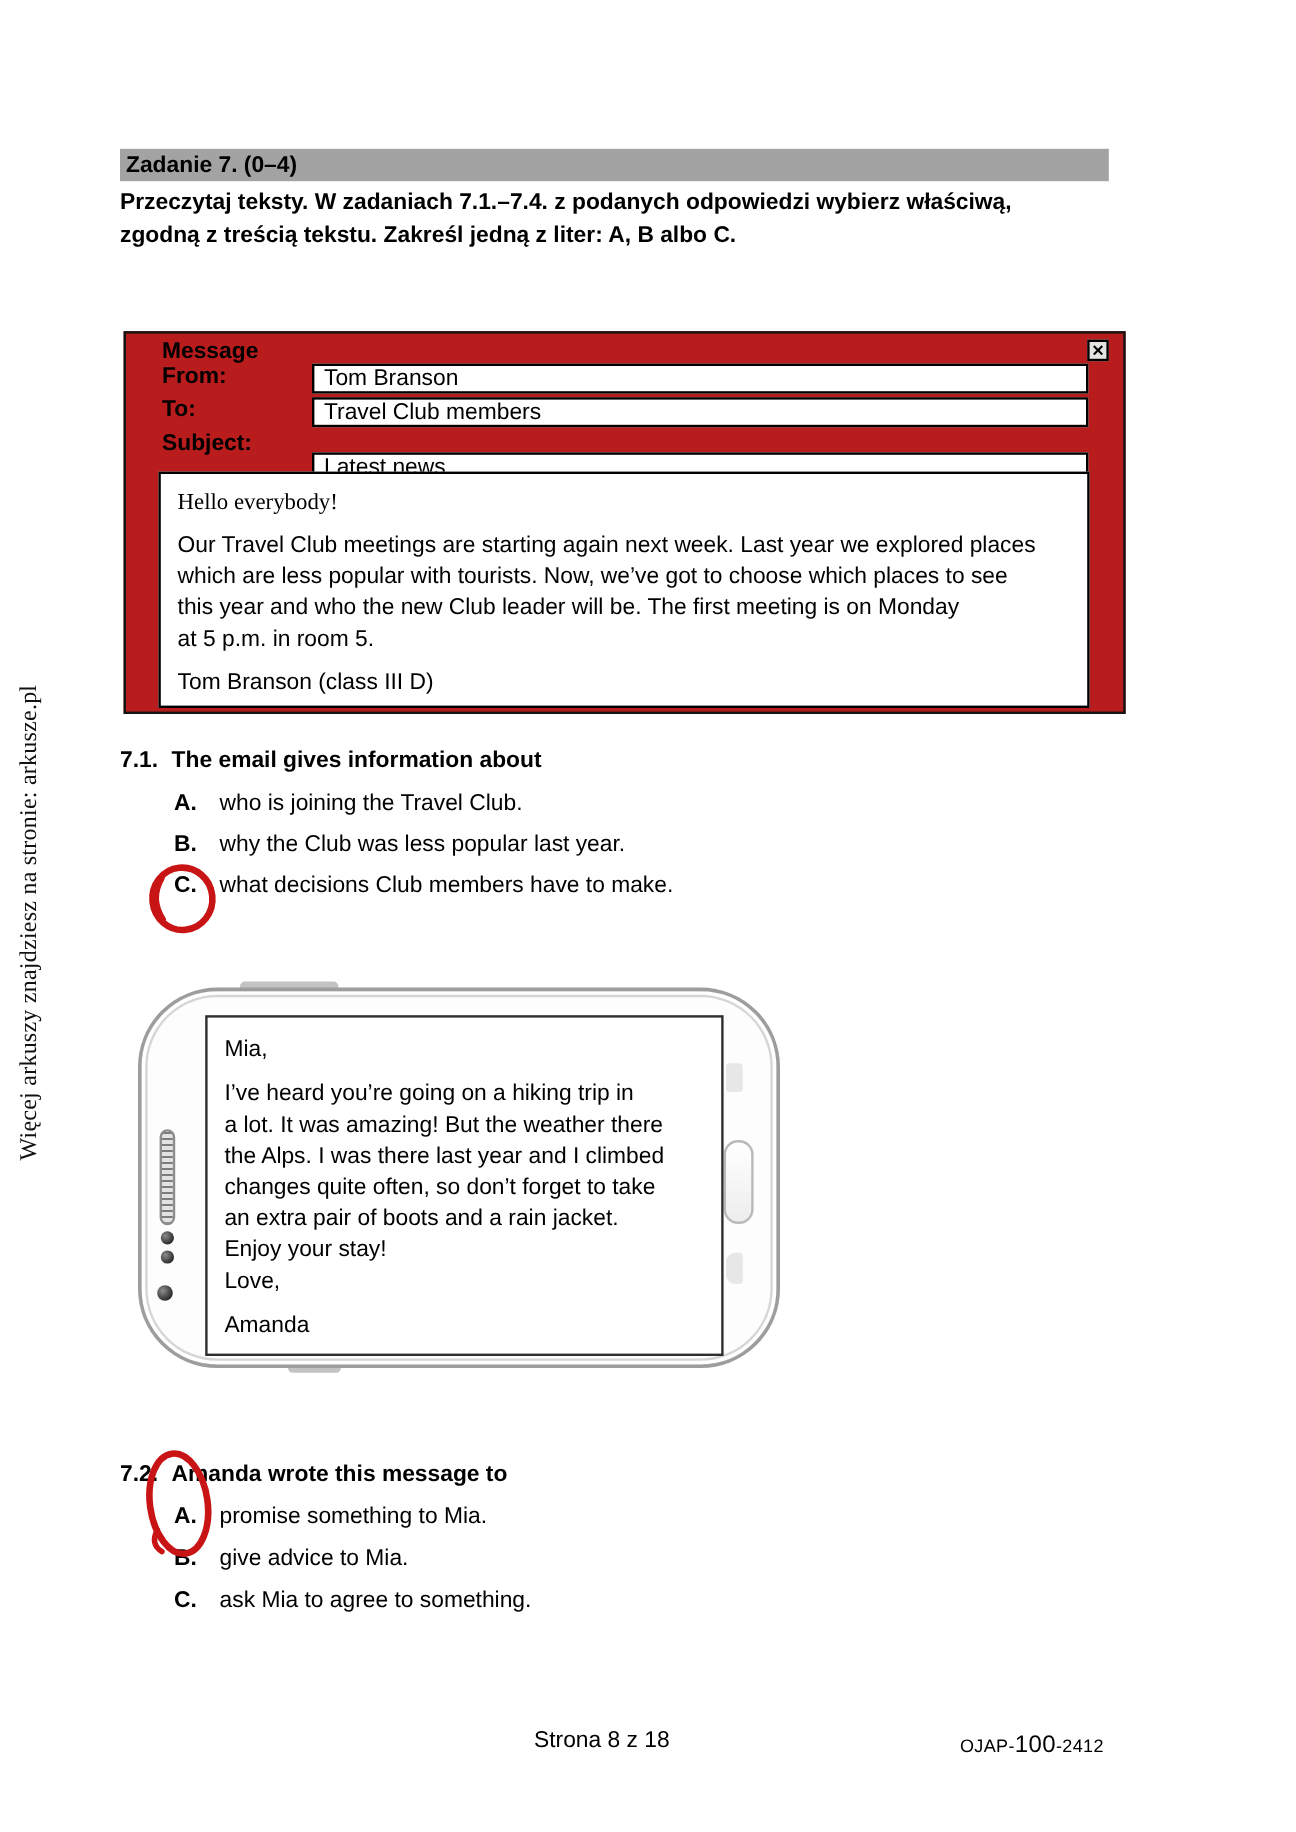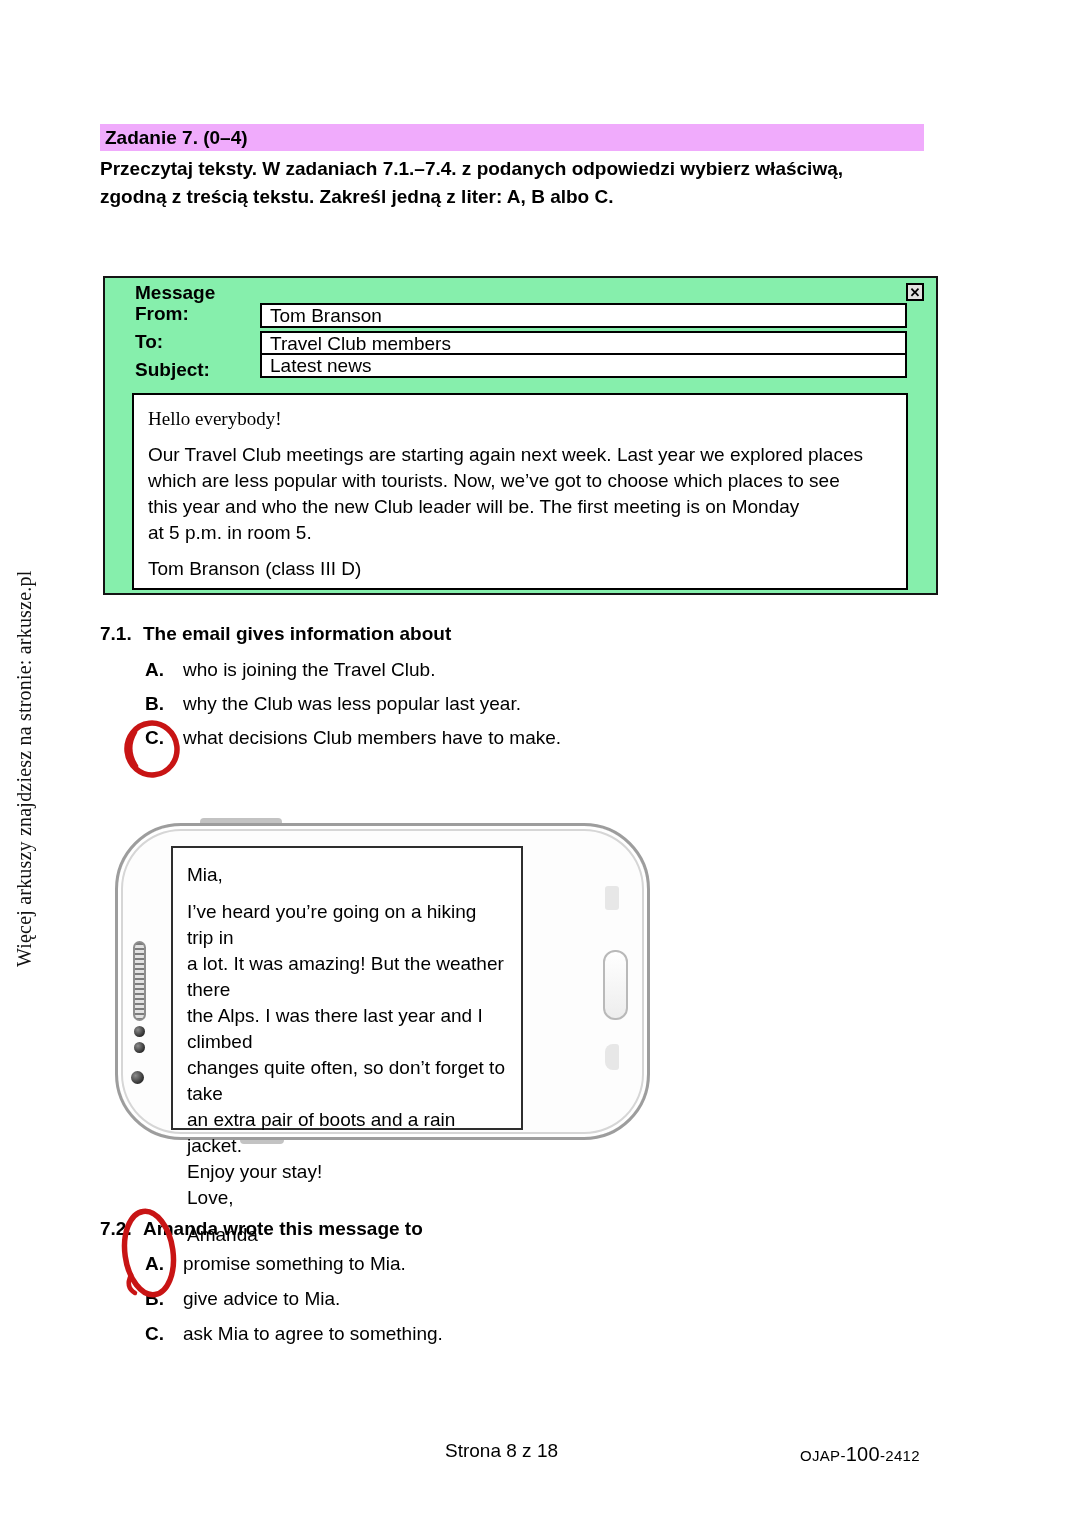--- a/index.html
+++ b/index.html
@@ -11,28 +11,28 @@
   
   .watermark{
     position:absolute;left:13px;top:545px;height:448px;width:30px;
     writing-mode:vertical-rl;transform:rotate(180deg);
     font-family:"Liberation Serif", serif;font-size:20px;color:#111;
     white-space:nowrap;text-align:center;letter-spacing:.2px;
   }
   
   .task-header{
     position:absolute;left:100px;top:124px;width:819px;height:27px;
-    background:#f0abfc;font-weight:bold;line-height:27px;padding-left:5px;
+    background:#a3a3a3;font-weight:bold;line-height:27px;padding-left:5px;
   }
   .instructions{position:absolute;left:100px;top:155px;width:840px;font-weight:bold;line-height:28px;}
 
   
   .email-window{
     position:absolute;left:103px;top:276px;width:835px;height:319px;
-    background:#86efac;border:2px solid #141414;box-sizing:border-box;
+    background:#b91c1c;border:2px solid #141414;box-sizing:border-box;
   }
   .email-title{position:absolute;left:30px;top:4px;font-weight:bold;}
   .email-close{
     position:absolute;right:12px;top:5px;width:18px;height:18px;box-sizing:border-box;
     border:2px solid #000;display:flex;align-items:center;justify-content:center;
     font-weight:bold;font-size:13px;line-height:1;background:#e3e3e1;
   }
   .email-field-label{position:absolute;left:30px;font-weight:bold;}
   .email-field-box{
     position:absolute;left:155px;width:647px;height:25px;box-sizing:border-box;
@@ -56,21 +56,21 @@
   .pen-svg{position:absolute;pointer-events:none;}
 
   
   .phone-edge-btn{position:absolute;background:#c3c3c3;border-radius:4px;}
   .phone{
     position:absolute;left:115px;top:823px;width:535px;height:317px;box-sizing:border-box;
     background:#fdfdfd;border:3px solid #9d9d9d;border-radius:66px;
     box-shadow:inset 0 0 0 3px #ffffff, inset 0 0 0 5px #d6d6d6;
   }
   .phone-screen{
-    position:absolute;left:53px;top:20px;width:352px;height:284px;box-sizing:border-box;
+    position:absolute;left:53px;top:20px;width:432px;height:284px;box-sizing:border-box;
     background:#fff;border:2px solid #2e2e2e;padding:14px 14px;line-height:26px;
   }
   .phone-screen .para{margin:11px 0 0 0;}
   .phone-screen .first{margin:0;}
   .speaker{
     position:absolute;left:15px;top:115px;width:13px;height:80px;box-sizing:border-box;
     border:2px solid #8d8d8d;border-radius:7px;
     background:repeating-linear-gradient(180deg,#7c7c7c 0 2px,#e2e2e2 2px 5px);
   }
   .cam-dot{position:absolute;border-radius:50%;background:radial-gradient(circle at 35% 35%, #8d8d8d 0%, #2d2d2d 70%);}
@@ -102,21 +102,21 @@
     <div class="email-title">Message</div>
     <div class="email-close">✕</div>
 
     <div class="email-field-label" style="top:25px;">From:</div>
     <div class="email-field-box" style="top:25px;">Tom Branson</div>
 
     <div class="email-field-label" style="top:53px;">To:</div>
     <div class="email-field-box" style="top:53px;">Travel Club members</div>
 
     <div class="email-field-label" style="top:81px;">Subject:</div>
-    <div class="email-field-box" style="top:75px;">Latest news</div>
+    <div class="email-field-box" style="top:99px;">Latest news</div>
 
     <div class="email-body">
       <div class="para first">Hello everybody!</div>
       <div class="para">
         <div>Our Travel Club meetings are starting again next week. Last year we explored places</div>
         <div>which are less popular with tourists. Now, we’ve got to choose which places to see</div>
         <div>this year and who the new Club leader will be. The first meeting is on Monday</div>
         <div>at 5 p.m. in room 5.</div>
       </div>
       <div class="para">Tom Branson (class III D)</div>

